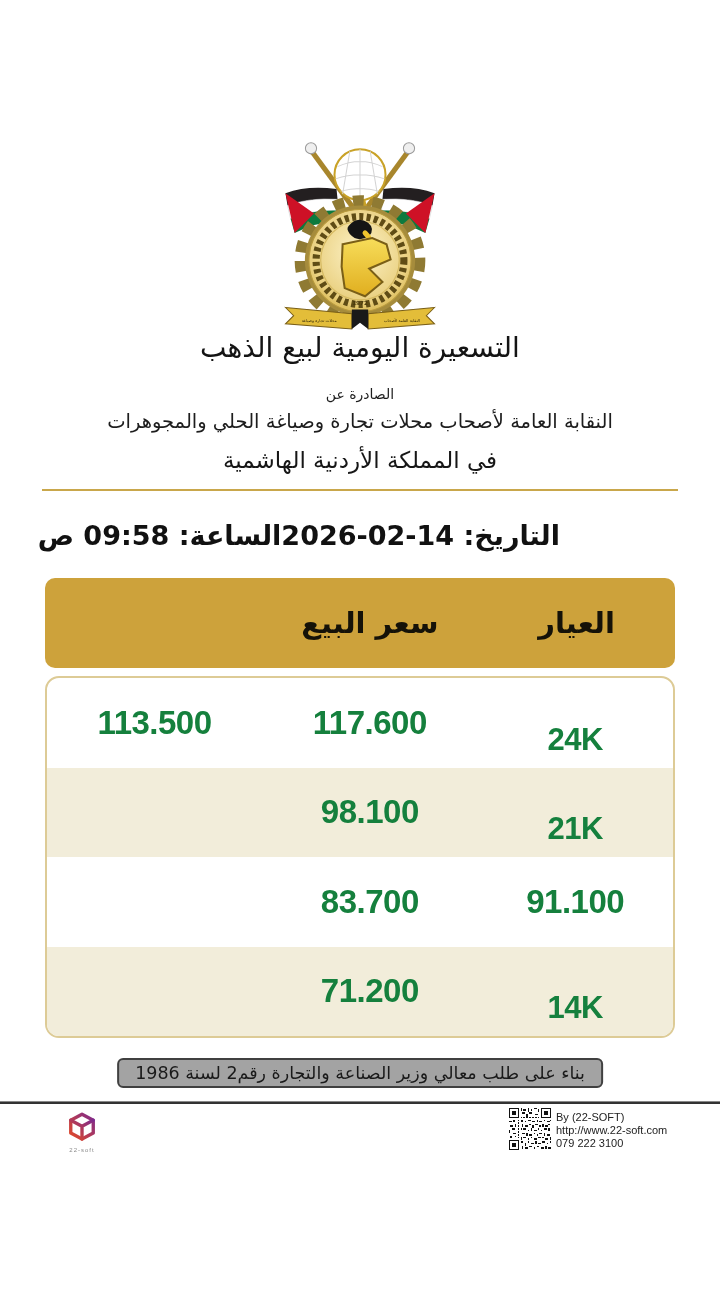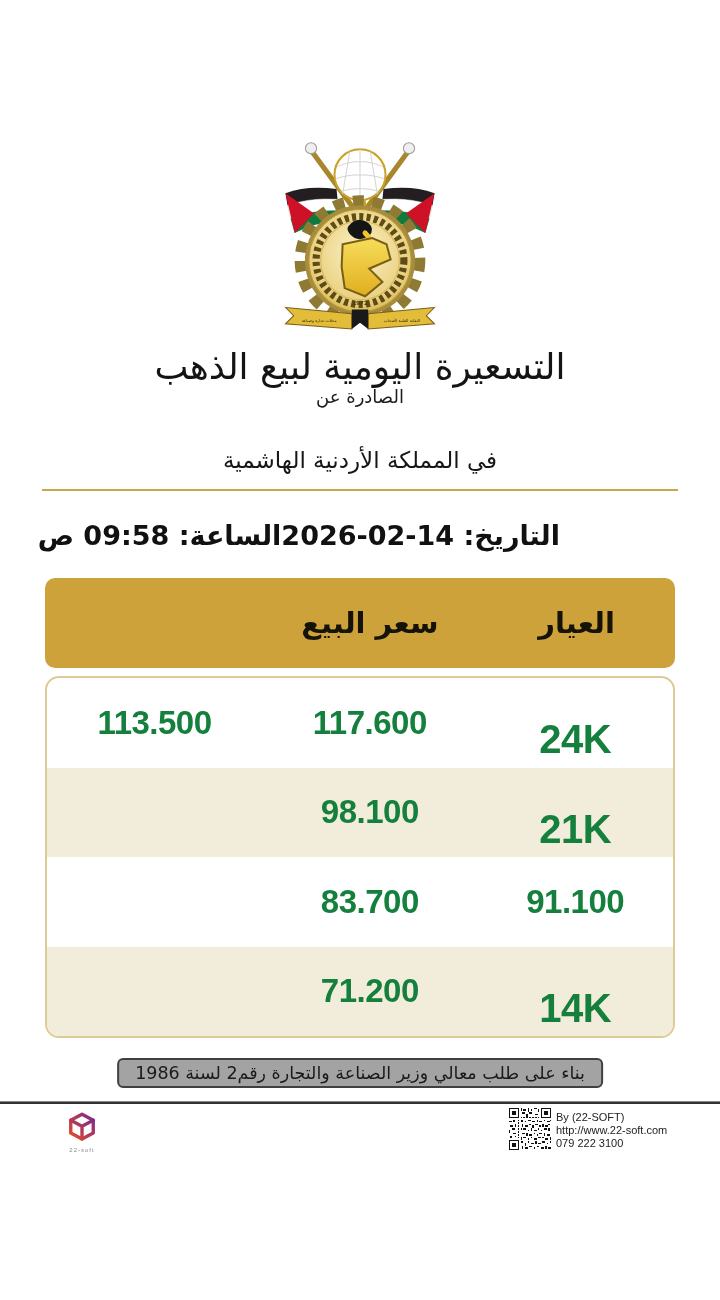--- a/index.html
+++ b/index.html
@@ -4,25 +4,25 @@
 <style>
   * { box-sizing: border-box; margin: 0; padding: 0; }
   body { background: #ffffff; margin: 0; }
   .page {
     position: relative; width: 720px; height: 1300px;
     background: #ffffff; margin: 0 auto; overflow: hidden;
     font-family: "DejaVu Sans", sans-serif; color: #161616;
   }
   .emblem { position: absolute; left: 273px; top: 136px; width: 174px; height: 196px; }
   .title {
-    position: absolute; top: 344px; left: 0; width: 100%;
-    text-align: center; font-size: 36px; font-weight: 500; color: #141414;
+    position: absolute; top: 330px; left: 0; width: 100%;
+    text-align: center; font-size: 28px; font-weight: 500; color: #141414;
     direction: rtl; line-height: 1.25;
   }
-  .sub1 { position: absolute; top: 386px; left: 0; width: 100%; text-align: center; font-size: 18px; direction: rtl; color: #1d1d1d; }
+  .sub1 { position: absolute; top: 386px; left: 0; width: 100%; text-align: center; font-size: 14px; direction: rtl; color: #1d1d1d; }
   .sub2 { position: absolute; top: 410px; left: 0; width: 100%; text-align: center; font-size: 19.5px; direction: rtl; color: #1d1d1d; }
   .sub3 { position: absolute; top: 447px; left: 0; width: 100%; text-align: center; font-size: 23px; direction: rtl; color: #161616; }
   .divider { position: absolute; top: 489px; left: 42px; right: 42px; height: 2px; background: #c9a74b; }
   .date-row {
     position: absolute; top: 506px; left: 42px; right: 42px; height: 58px;
     display: flex; direction: rtl; justify-content: space-between; align-items: center;
     padding-right: 118px; padding-left: 8px;
     font-size: 27px; font-weight: bold; color: #111; white-space: nowrap;
   }
   .thead {
@@ -39,21 +39,21 @@
   }
   .trow {
     display: grid; grid-template-columns: 1fr 1.1fr 1.1fr; direction: rtl;
     align-items: center; text-align: center;
   }
   .trow:nth-child(even) { background: #f2edda; }
   .cell {
     font-family: "Liberation Sans", sans-serif;
     font-size: 33px; font-weight: bold; color: #15803d; letter-spacing: -0.5px;
   }
-  .cell.karat { font-size: 40px; margin-top: 34px; }
+  .cell.karat { font-size: 31px; margin-top: 34px; }
   .note-box {
     position: absolute; top: 1058px; left: 50%; transform: translateX(-50%);
     border: 2px solid #404040; border-radius: 6px; padding: 3px 16px;
     font-size: 17.5px; direction: rtl; white-space: nowrap; color: #1a1a1a;
     background: #a3a3a3;
   }
   .bottom-line { position: absolute; top: 1101px; left: 0; width: 100%; height: 3px; background: #333; border-top: 1px solid #888; }
   .dev-logo { position: absolute; left: 60px; top: 1112px; width: 44px; text-align: center; }
   .dev-logo .dev-name { display: block; font-family: "Liberation Sans", sans-serif; font-size: 6px; color: #8a8a8a; letter-spacing: 1px; margin-top: 1px; }
   .qr-block { position: absolute; left: 509px; top: 1108px; display: flex; align-items: flex-start; gap: 5px; }
@@ -125,20 +125,21 @@
       <path d="M12,168 L77,174 L77,189 L12,184 L20,176 Z" fill="#e3bd39" stroke="#7a5f17" stroke-width="1"></path>
       <path d="M158,168 L93,174 L93,189 L158,184 L150,176 Z" fill="#e3bd39" stroke="#7a5f17" stroke-width="1"></path>
       <path d="M77,170 h16 v19 l-8,-6 l-8,6 z" fill="#191919"></path>
       <text x="45" y="182" font-size="4" fill="#2e2409" text-anchor="middle">محلات تجارة وصياغة</text>
       <text x="126" y="182" font-size="4" fill="#2e2409" text-anchor="middle">النقابة العامة لأصحاب</text>
     </g>
   </svg>
 
   <h1 class="title">التسعيرة اليومية لبيع الذهب</h1>
   <div class="sub1">الصادرة عن</div>
+  <div class="sub2">النقابة العامة لأصحاب محلات تجارة وصياغة الحلي والمجوهرات</div>
   <div class="sub3">في المملكة الأردنية الهاشمية</div>
 
   <div class="divider"></div>
 
   <div class="date-row">
     <div>
       <span>التاريخ:</span>
       <span>14-02-2026</span>
     </div>
     <div>

